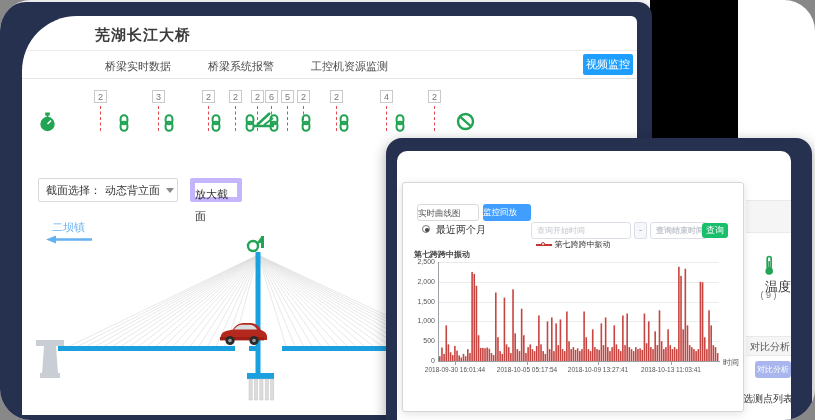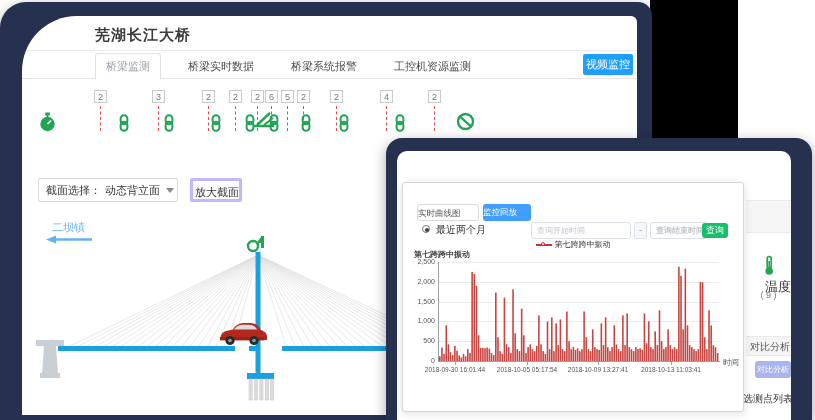--- a/index.html
+++ b/index.html
@@ -1,17 +1,17 @@
 <!DOCTYPE html>
 <html><head>
 <meta charset="utf-8">
 <style>
   * { margin:0; padding:0; box-sizing:border-box; }
   body { font-family:"Liberation Sans","DejaVu Sans",sans-serif; background:#888; }
-  .stage { position:relative; width:815px; height:420px; background:#fff; overflow:hidden; }
+  .stage { position:relative; width:815px; height:420px; background:#fff; overflow:hidden;border-radius:31px; }
   .abs { position:absolute; }
 
   
   .black-block { left:650px; top:0; width:88px; height:140px; background:#000; }
   .card { background:#26304f; box-shadow:0 4px 14px rgba(0,0,0,.35); }
   .card1 { left:0; top:2px; width:652px; height:418px; border-radius:26px 14px 0 0; }
   .card2 { left:386px; top:138px; width:426px; height:282px; border-radius:16px 16px 0 0; }
 
   
   .win1 { left:22px; top:16px; width:615px; height:399px; background:#fff; border-radius:55px 6px 0 0; overflow:hidden; }
@@ -32,21 +32,21 @@
   .legend-panel { left:468px; top:70px; width:147px; height:98px; border:1px solid #e6e6e6; background:#fff; }
   .legend-panel-header { height:25px; background:#f7f7f7; border-bottom:1px solid #e6e6e6; font-size:10px; color:#555; line-height:25px; padding-left:10px; }
   .legend-panel-body { position:relative; height:60px; }
   .legend-panel-body .licon { position:absolute; top:12px; }
 
   
   .section-group { left:16px; top:162px; width:140px; height:24px; border:1px solid #d9d9d9; border-radius:2px; display:flex; align-items:center; background:#fff; }
   .section-label { font-size:11px; color:#333; padding:0 4px 0 7px; white-space:nowrap; }
   .section-select { display:flex; align-items:center; font-size:11px; color:#333; cursor:pointer; white-space:nowrap; }
   .chev-down { width:0; height:0; border-left:4px solid transparent; border-right:4px solid transparent; border-top:5px solid #8a8a8a; margin-left:6px; }
-  .btn-zoom-section { left:168px; top:162px; width:52px; height:24px; border:3px solid #c4b5fd; border-radius:2px; background:#fff; font-size:11px; color:#333; text-align:right; line-height:22px; cursor:pointer; }
+  .btn-zoom-section { left:168px; top:162px; width:52px; height:24px; border:5px solid #c4b5fd; border-radius:2px; background:#fff; font-size:11px; color:#333; text-align:left; line-height:22px; cursor:pointer; }
 
   .direction-label { left:30px; top:204px; font-size:11px; color:#64b1f2; }
   .direction-arrow { left:24px; top:219px; }
 
   .bridge-svg { left:0; top:219px; }
 
   
   .win2 { left:397px; top:151px; width:394px; height:269px; background:#fff; border-radius:10px 10px 0 0; overflow:hidden; }
   .sp-band { left:349px; width:45px; background:#f5f5f5; border-top:1px solid #eaeaea; border-bottom:1px solid #eaeaea; }
   .sp-band1 { top:49px; height:33px; }
@@ -94,21 +94,20 @@
 <div class="stage">
 
   <div class="abs black-block"></div>
   <div class="abs card card1"></div>
 
   <div class="abs win1">
     <div class="abs w1-title">芜湖长江大桥</div>
     <div class="abs w1-title-divider"></div>
     <div class="abs w1-tabbar-line"></div>
     <div class="abs w1-tabs" id="w1-tabs">
-        <div class="w1-tab active">桥梁监测</div>
         <div class="w1-tab">桥梁实时数据</div>
         <div class="w1-tab">桥梁系统报警</div>
         <div class="w1-tab">工控机资源监测</div>
       </div>
     <div class="abs btn-video">视频监控</div>
 
     <div id="sensor-layer">
         <div class="abs count-box" style="left: 72px;">2</div>
         <div class="abs red-dash" style="left: 78px;"></div>
         <div class="abs count-box" style="left: 130px;">3</div>

